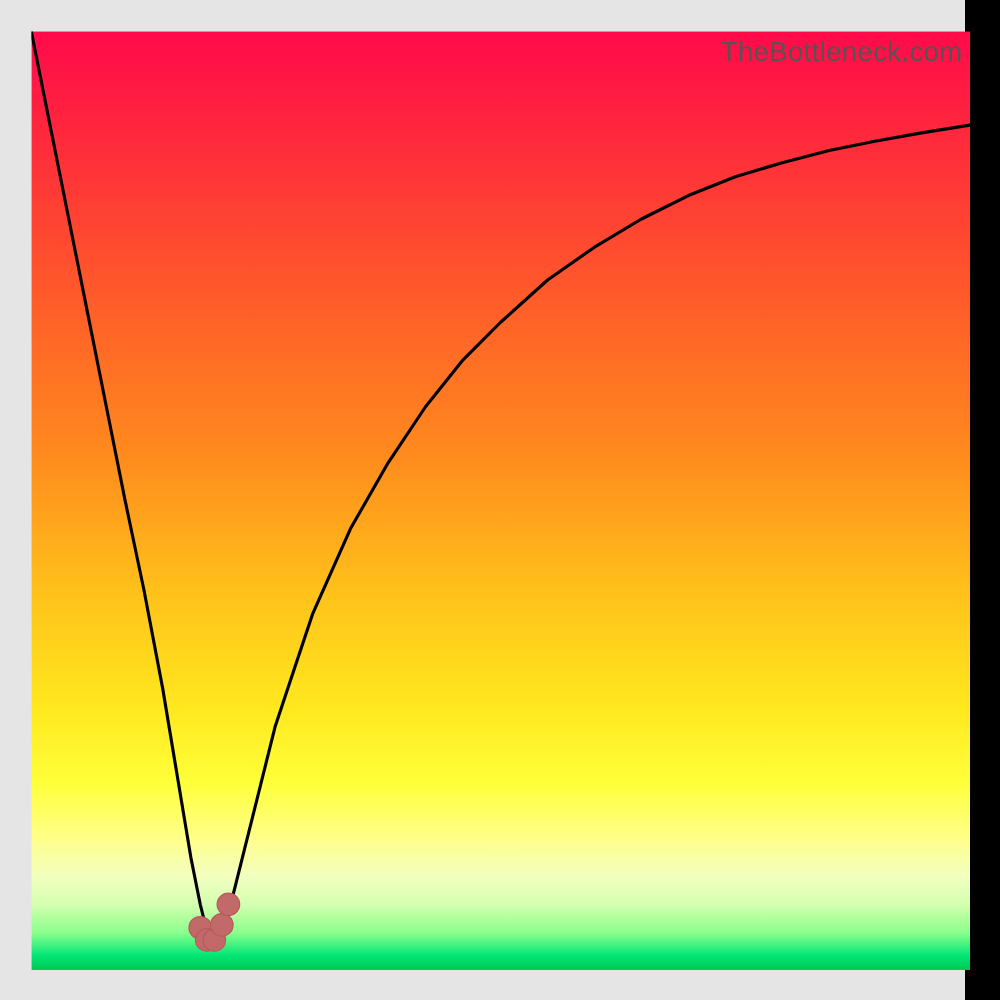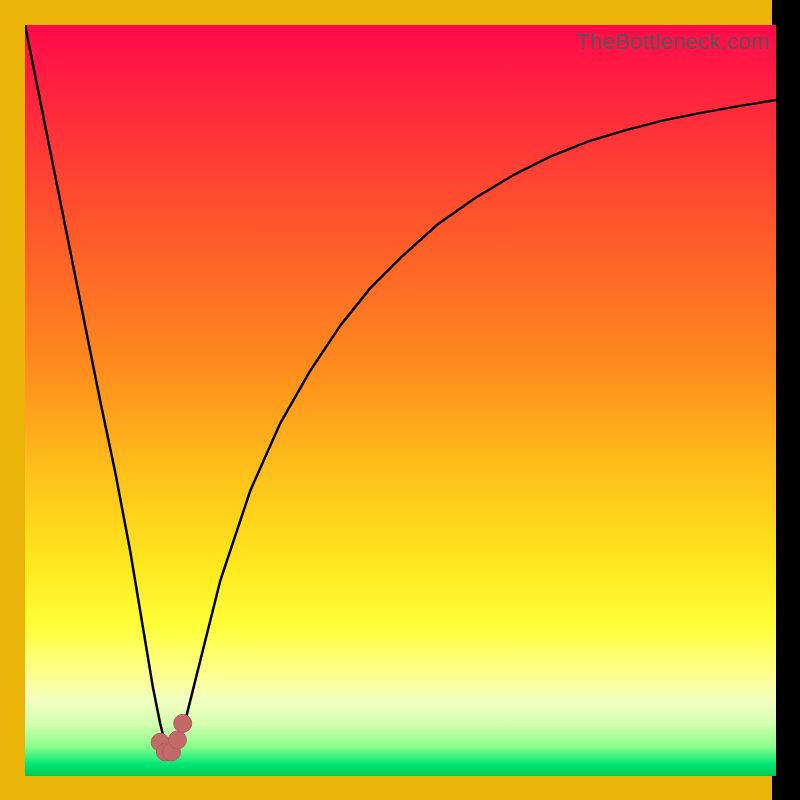--- a/index.html
+++ b/index.html
@@ -8,21 +8,21 @@
     width: 800px;
     height: 800px;
     overflow: hidden;
     background: #000;
     font-family: Arial, Helvetica, sans-serif;
   }
   .frame {
     position: relative;
     width: 772px;
     height: 800px;
-    background: #eab308;
+    background: #e5e5e5;
   }
   .plot-area {
     position: absolute;
     left: 25px;
     top: 25px;
     width: 751px;
     height: 751px;
     overflow: hidden;
   }
   .gradient-bg {

